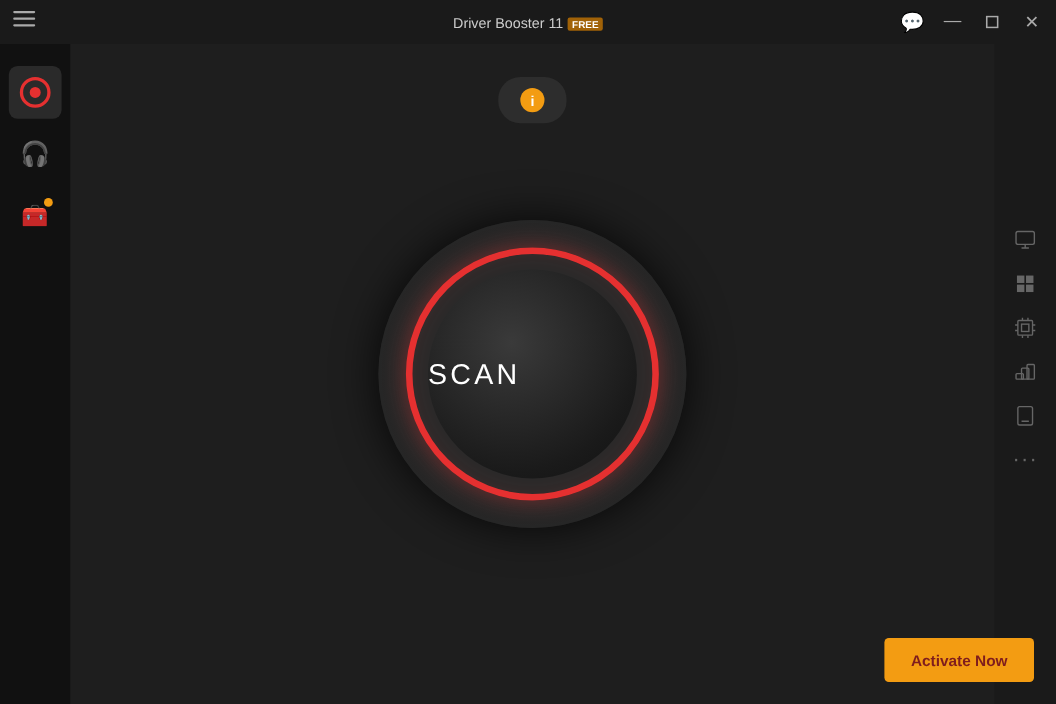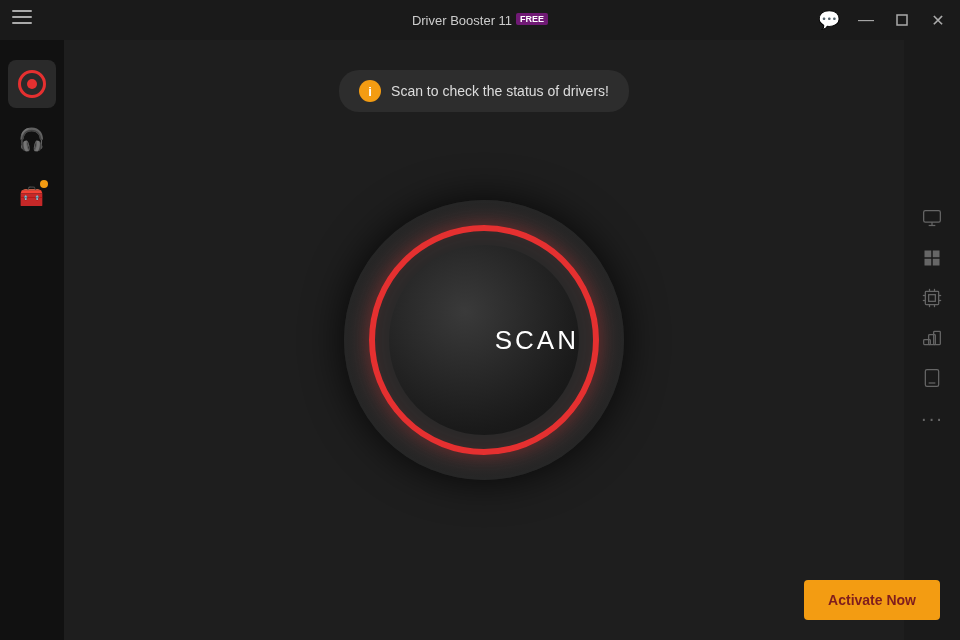--- a/index.html
+++ b/index.html
@@ -23,28 +23,28 @@
       height: 40px;
       background-color: #1a1a1a;
       display: flex;
       align-items: center;
       justify-content: center;
       z-index: 10;
     }
 
     .title-bar-text {
       display: flex;
-      align-items: flex-start;
+      align-items: flex-end;
       gap: 4px;
       font-size: 13px;
       color: #cccccc;
     }
 
     .free-badge {
-      background-color: #701a75;
+      background-color: #a16207;
       color: #ffffff;
       font-size: 9px;
       font-weight: bold;
       padding: 1px 4px;
       border-radius: 2px;
     }
 
     .window-controls {
       position: absolute;
       right: 10px;
@@ -248,21 +248,21 @@
       box-shadow: 0 0 20px rgba(229, 48, 48, 0.4), inset 0 0 20px rgba(229, 48, 48, 0.1);
     }
 
     .scan-inner {
       width: 190px;
       height: 190px;
       border-radius: 50%;
       background: radial-gradient(circle at 40% 35%, #3a3a3a 0%, #1a1a1a 70%, #111111 100%);
       display: flex;
       align-items: center;
-      justify-content: flex-end;
+      justify-content: flex-start;
       cursor: pointer;
     }
 
     .scan-text {
       font-size: 26px;
       font-weight: 300;
       color: #ffffff;
       letter-spacing: 3px;
     }
 
@@ -328,21 +328,20 @@
     <div class="notification-dot"></div>
   </div>
 </div>
 
 <div class="main-content">
 
   <div class="info-banner">
     <div class="info-icon">
       <span>i</span>
     </div>
-    <span class="info-text">Scan to check the status of drivers!</span>
   </div>
 
   <div class="scan-outer-container">
     <div class="scan-ring">
       <div class="scan-inner">
         <span class="scan-text">SCAN</span>
       </div>
     </div>
   </div>
 </div>

